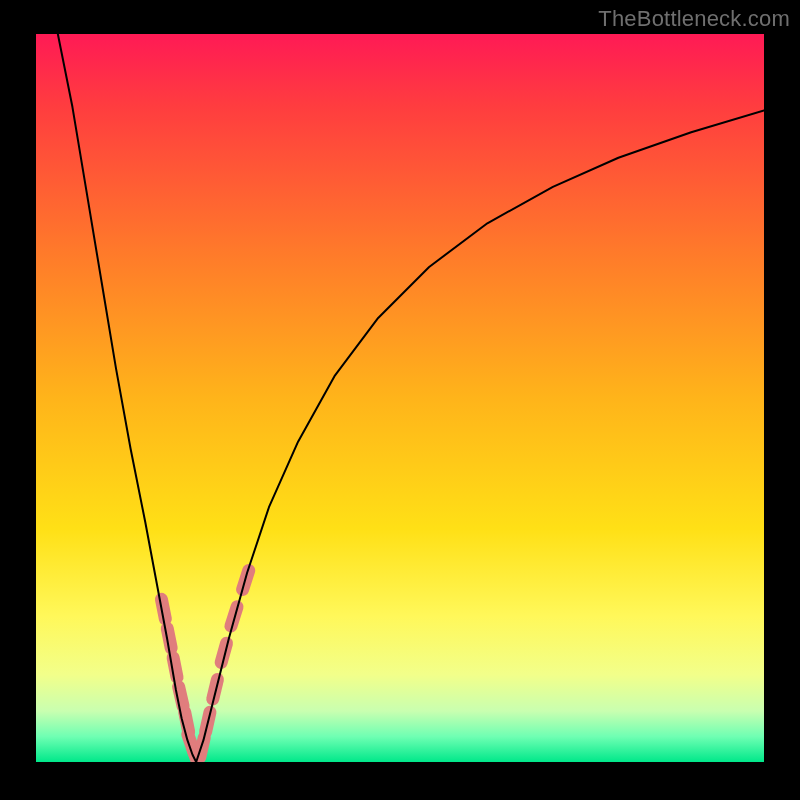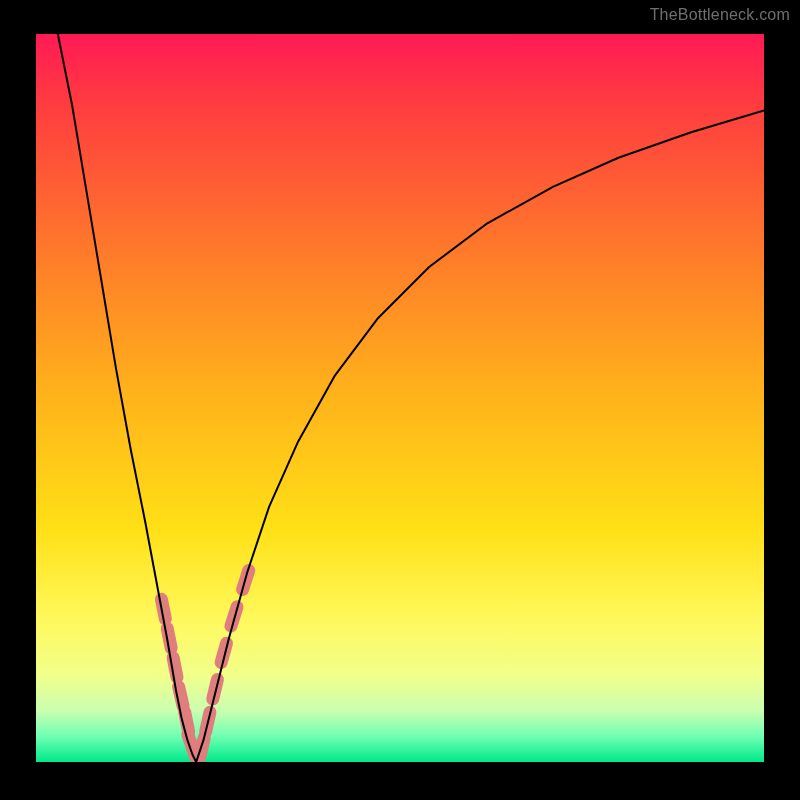--- a/index.html
+++ b/index.html
@@ -29,21 +29,21 @@
   }
   .gradient-bg {
     position: absolute;
     inset: 0;
   }
   .watermark {
     position: absolute;
     top: 6px;
     right: 10px;
     color: #6f6f6f;
-    font-size: 16px;
+    font-size: 22px;
     font-weight: 500;
     letter-spacing: 0.2px;
   }
   svg.curves {
     position: absolute;
     inset: 0;
   }
 </style>
 </head>
 <body>

